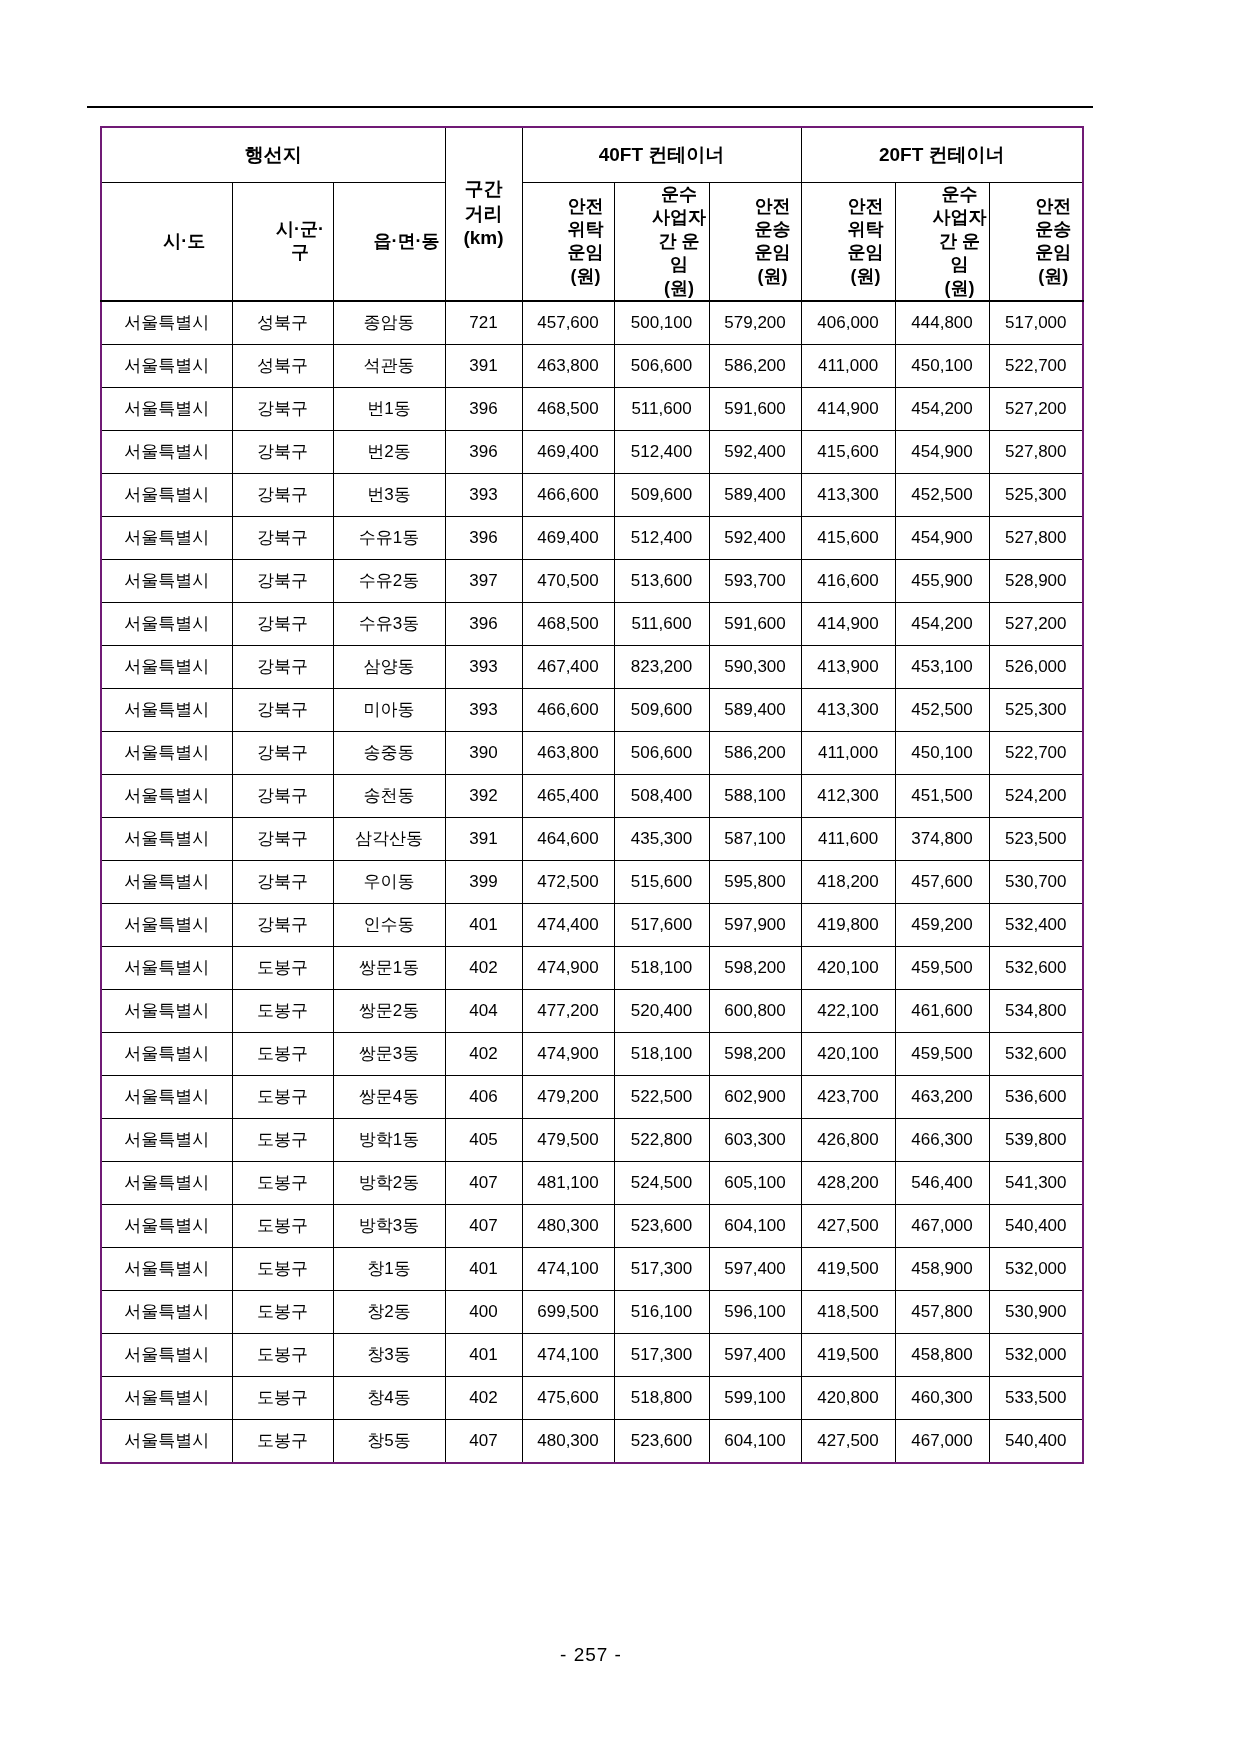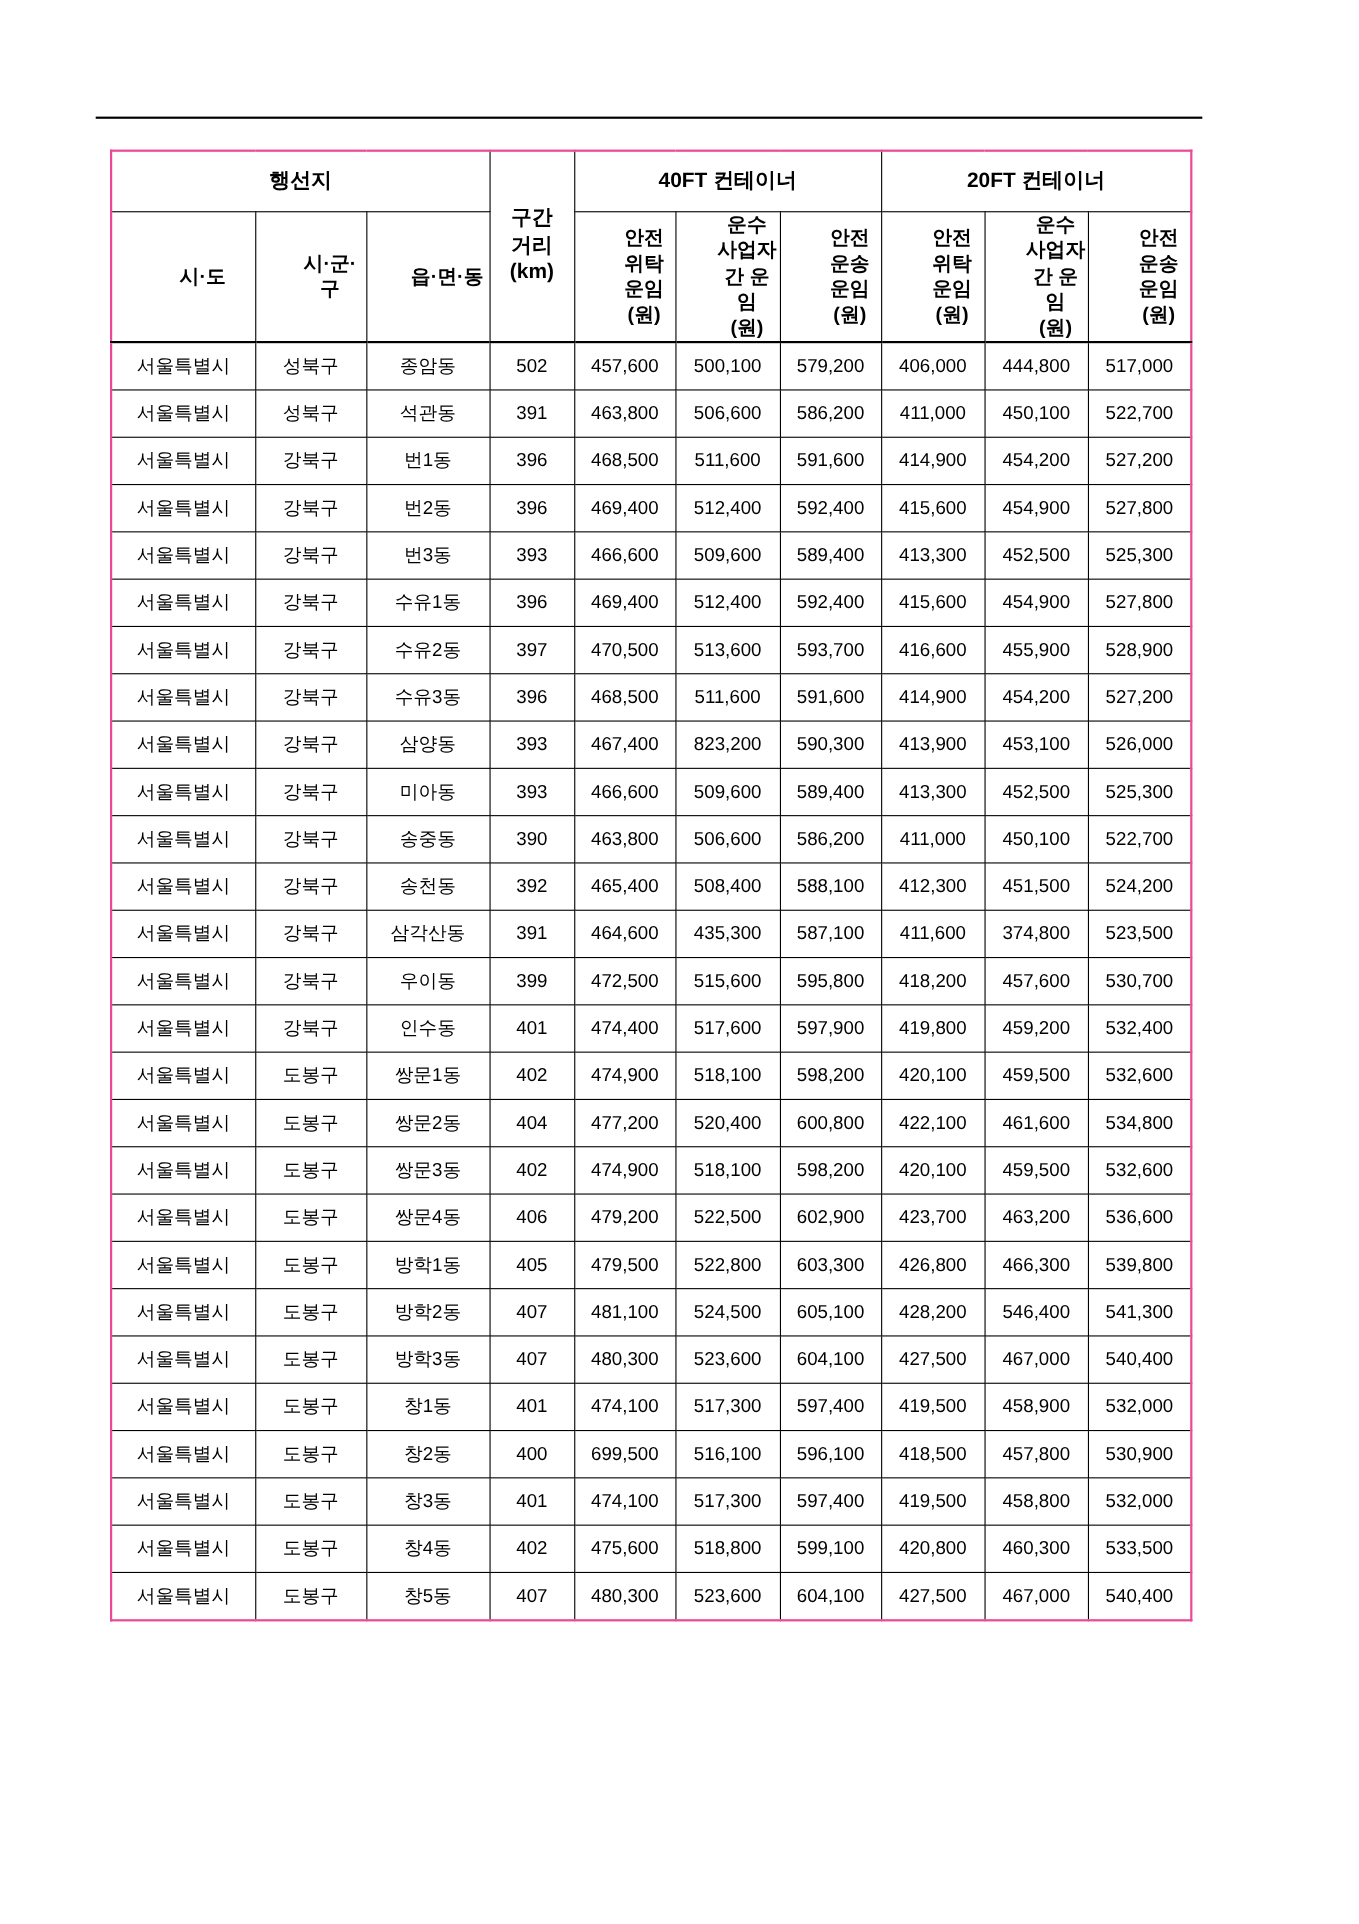--- a/index.html
+++ b/index.html
@@ -1,22 +1,22 @@
 <!DOCTYPE html>
 <html><head>
 <meta charset="utf-8">
 <style>
   html,body{margin:0;padding:0;background:#ffffff;}
   body{font-family:"Liberation Sans","DejaVu Sans",sans-serif;color:#000;}
   .page{position:relative;width:1235px;height:1749px;background:#fff;overflow:hidden;}
   .top-rule{position:absolute;left:87px;top:106px;width:1006px;height:2px;background:#000;}
   table.fare{
-    position:absolute;left:100px;top:136px;width:982px;
+    position:absolute;left:100px;top:126px;width:982px;
     border-collapse:collapse;table-layout:fixed;
-    border:2px solid #ec4899;
+    border:2px solid #701a75;
   }
   table.fare th, table.fare td{
     border:1px solid #000;
     text-align:center;vertical-align:middle;
     padding:0 2px;overflow:hidden;
   }
   table.fare thead th{
     font-weight:bold;font-size:19px;line-height:1.3;
     white-space:pre-line;
   }
@@ -88,21 +88,21 @@
 운임
 (원)</th>
       </tr>
     </thead>
     <tbody>
 
     <tr>
         <td>서울특별시</td>
         <td>성북구</td>
         <td>종암동</td>
-        <td>502</td>
+        <td>721</td>
         <td>457,600</td>
         <td>500,100</td>
         <td>579,200</td>
         <td>406,000</td>
         <td>444,800</td>
         <td>517,000</td>
       </tr>
         <tr>
         <td>서울특별시</td>
         <td>성북구</td>
@@ -411,14 +411,15 @@
         <td>480,300</td>
         <td>523,600</td>
         <td>604,100</td>
         <td>427,500</td>
         <td>467,000</td>
         <td>540,400</td>
       </tr>
       </tbody>
   </table>
 
+  <div class="page-number">- 257 -</div>
 
 </div>
 
 </body></html>

